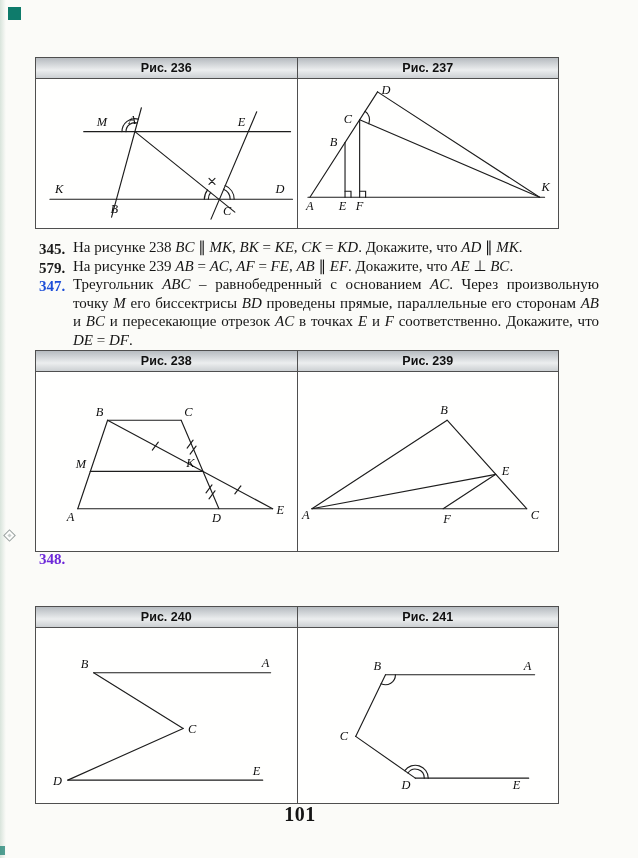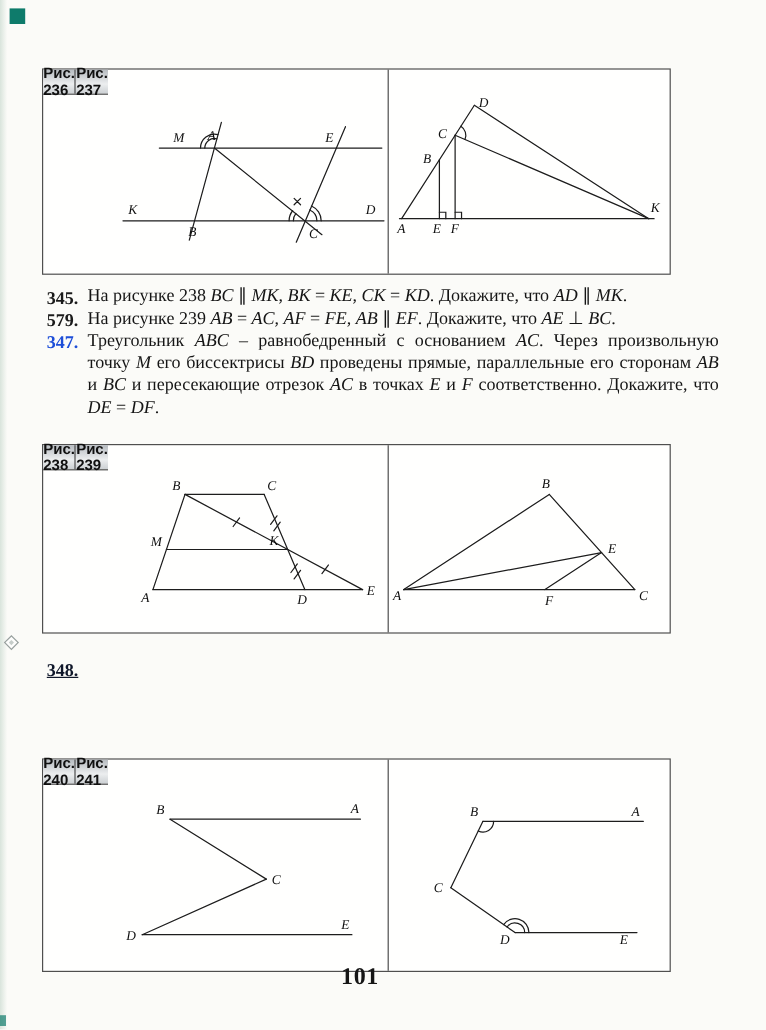--- a/index.html
+++ b/index.html
@@ -2,21 +2,21 @@
 <html lang="ru"><head>
 <meta charset="utf-8">
 <style>
   *{margin:0;padding:0;box-sizing:border-box}
   html,body{width:638px;height:858px}
   body{position:relative;background:#fbfbf8;font-family:"Liberation Serif",serif;overflow:hidden;color:#151515}
   .edge-strip{position:absolute;left:0;top:0;bottom:0;width:6px;background:linear-gradient(90deg,#d9e4dc,rgba(251,251,248,0))}
   .corner-mark{position:absolute;left:8px;top:7px;width:13px;height:13px}
   .bottom-mark{position:absolute;left:0;top:846px;width:5px;height:9px;opacity:.7}
 
-  .figbox{position:absolute;left:35px;width:524px;border:1.4px solid #4f4f4f;background:#fffffe;display:flex;flex-direction:row}
+  .figbox{position:absolute;left:35px;width:524px;border:1.4px solid #4f4f4f;background:#fffffe;display:flex;flex-direction:column}
   .fighead{display:flex;height:21px;background:linear-gradient(180deg,#b6bbc0,#eceeef 60%,#ccd0d3);border-bottom:1.4px solid #4f4f4f;flex:0 0 21px}
   .fighead-cell{flex:1;display:flex;align-items:center;justify-content:center;font-family:"Liberation Sans",sans-serif;font-weight:bold;font-size:12.5px;color:#101010}
   .fighead-cell + .fighead-cell{border-left:1px solid #4f4f4f}
   .figbody{flex:1;display:flex;min-height:0}
   .figcell{flex:1;position:relative}
   .figcell + .figcell{border-left:1px solid #4f4f4f}
   .figcell svg{position:absolute;left:0;top:0;width:100%;height:100%;display:block}
   svg path{stroke:#1d1d1d;stroke-width:1.15;fill:none;stroke-linecap:round}
   .ptlabel{font-family:"Liberation Serif",serif;font-style:italic;font-size:12.5px;fill:#0e0e0e}
 
@@ -105,21 +105,21 @@
   <div class="problem">
     <span class="pnum" style="color: rgb(26, 26, 26);">579.</span>
     <span class="ptext">На рисунке 239 <i>AB</i> = <i>AC</i>, <i>AF</i> = <i>FE</i>, <i>AB</i> ∥ <i>EF</i>. Докажите, что <i>AE</i> ⊥ <i>BC</i>.</span>
   </div>
   <div class="problem">
     <span class="pnum" style="color: #1d4ed8;">347.</span>
     <span class="ptext">Треугольник <i>ABC</i> – равнобедренный с основанием <i>AC</i>. Через произвольную точку <i>M</i> его биссектрисы <i>BD</i> проведены прямые, параллельные его сторонам <i>AB</i> и <i>BC</i> и пересекающие отрезок <i>AC</i> в точках <i>E</i> и <i>F</i> соответственно. Докажите, что <i>DE</i> = <i>DF</i>.</span>
   </div>
 </div>
 
-<div class="figbox" style="top:370px;height:158px">
+<div class="figbox" style="top:350px;height:202px">
   <div class="fighead">
     <div class="fighead-cell">Рис. 238</div>
     <div class="fighead-cell">Рис. 239</div>
   </div>
   <div class="figbody">
     <div class="figcell">
       <svg viewBox="0 0 262 135">
         <g>
           <path d="M42 115 L72 26"></path>
           <path d="M72 26 H146"></path>
@@ -159,25 +159,25 @@
           <text x="234" y="125" class="ptlabel">C</text>
         </svg>
     </div>
   </div>
 </div>
 
 <div class="ornament"></div>
 
 <div class="pblock" style="top:548px">
   <div class="problem">
-    <span class="pnum" style="color: #0f172a; text-decoration: underline;">348.</span>
-  </div>
-</div>
-
-<div class="figbox" style="top:632px;height:178px">
+    <span class="pnum" style="color: #6d28d9;">348.</span>
+  </div>
+</div>
+
+<div class="figbox" style="top:606px;height:198px">
   <div class="fighead">
     <div class="fighead-cell">Рис. 240</div>
     <div class="fighead-cell">Рис. 241</div>
   </div>
   <div class="figbody">
     <div class="figcell">
       <svg viewBox="0 0 262 150">
         <g>
           <path d="M58 32 H236"></path>
           <path d="M58 32 L148 88"></path>

